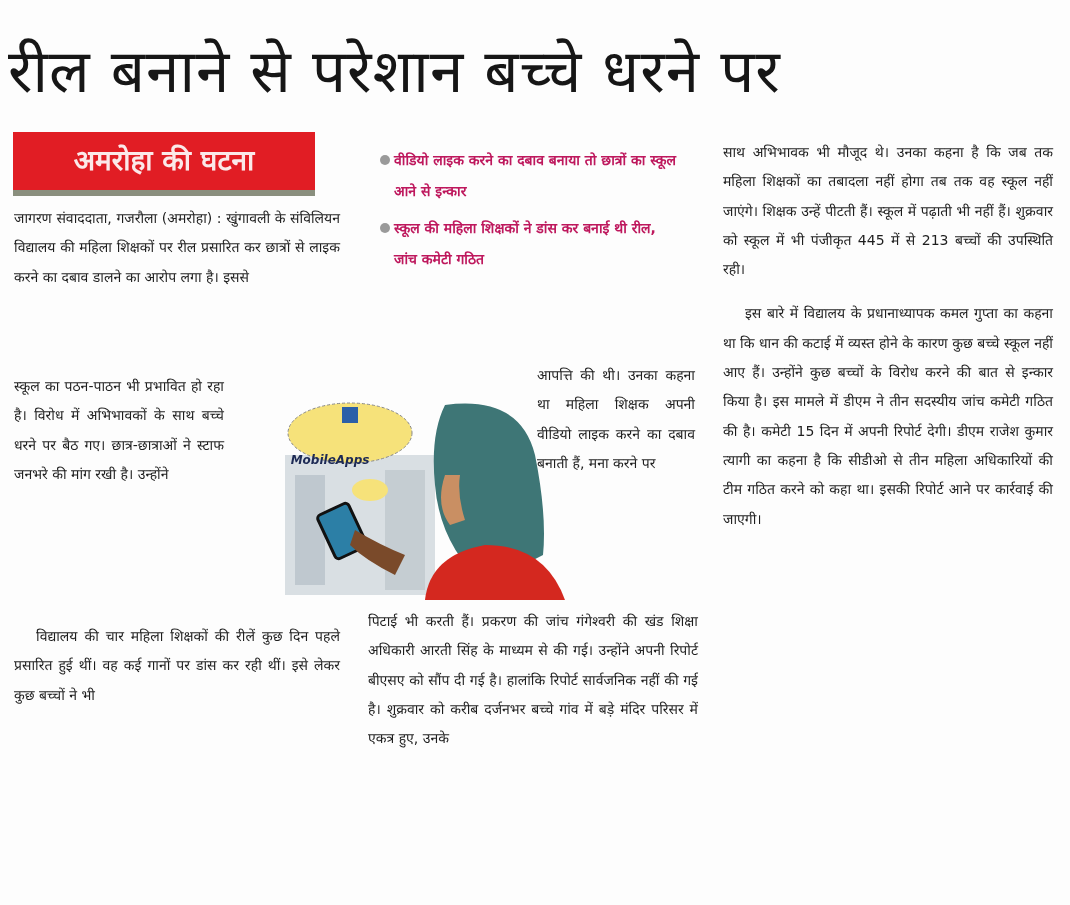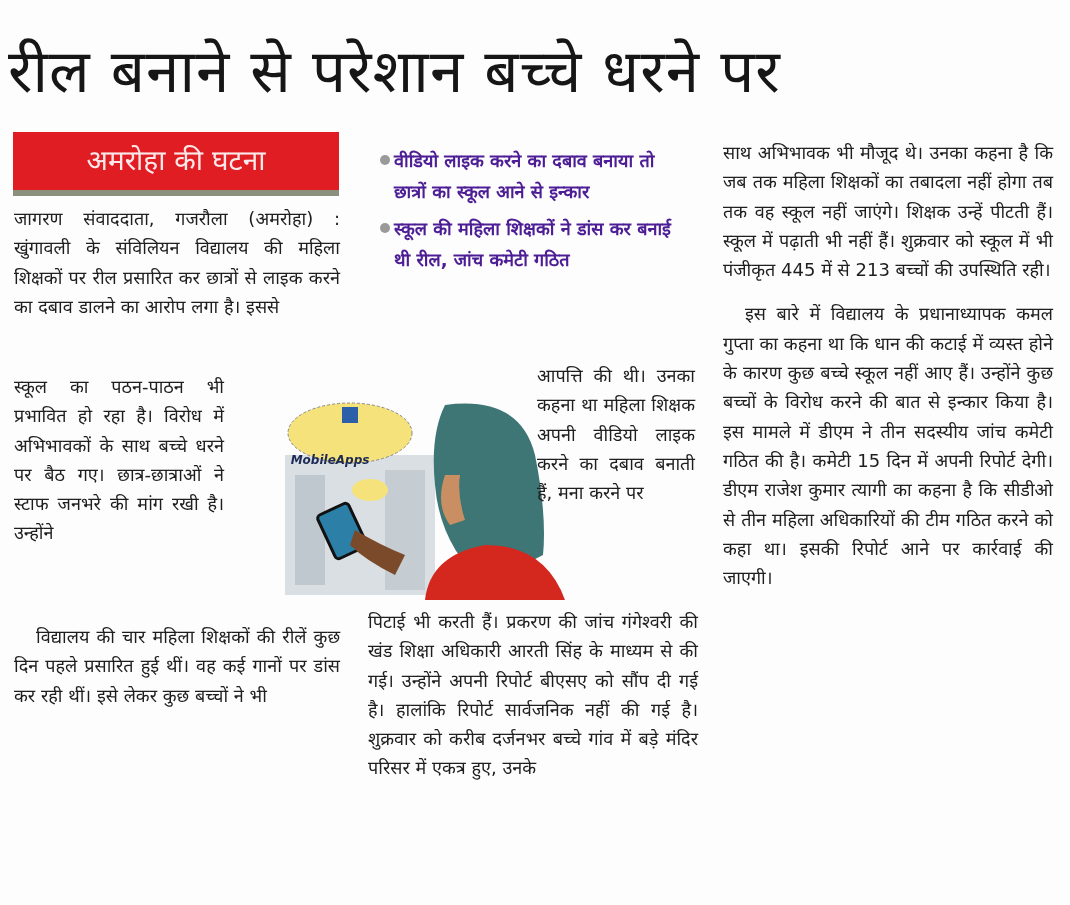--- a/index.html
+++ b/index.html
@@ -5,36 +5,36 @@
   html, body { margin: 0; padding: 0; background: #fdfdfd; }
   body {
     width: 1070px; height: 905px; overflow: hidden; position: relative;
     font-family: "DejaVu Sans", sans-serif; color: #1e1e1e;
   }
   .headline {
     position: absolute; left: 8px; top: 28px; width: 1052px; height: 86px;
     font-size: 60px; font-weight: normal; line-height: 86px; letter-spacing: 1px;
     color: #161616; white-space: nowrap;
   }
-  .col { position: absolute; font-size: 18px; line-height: 29.3px; text-align: justify; }
+  .col { position: absolute; font-size: 14px; line-height: 29.3px; text-align: justify; }
   .col p { margin: 0; }
   .col .indent { text-indent: 22px; margin-top: 15px; }
   .banner {
-    position: absolute; left: 13px; top: 132px; width: 326px; height: 58px;
+    position: absolute; left: 13px; top: 132px; width: 302px; height: 58px;
     background: #e11d24; border-bottom: 6px solid #8a8f7e;
-    color: #fbe9e9; font-size: 28px; font-weight: normal; text-align: center;
+    color: #fbe9e9; font-size: 28px; font-weight: bold; text-align: center;
     line-height: 58px; box-sizing: content-box;
   }
   .byline { font-weight: normal; }
   .c1a { left: 14px; top: 204px; width: 326px; }
   .c1b { left: 14px; top: 372px; width: 210px; text-align: justify; }
   .c1c { left: 14px; top: 607px; width: 326px; }
   .highlights {
     position: absolute; left: 380px; top: 145px; width: 300px;
-    font-size: 18px; line-height: 31px; font-weight: bold; color: #4c1d95;
+    font-size: 14px; line-height: 31px; font-weight: bold; color: #be185d;
   }
   .hl-item { position: relative; padding-left: 14px; margin-bottom: 6px; }
   .hl-bullet {
     position: absolute; left: 0; top: 10px; width: 10px; height: 10px; border-radius: 50%;
     background: #9a9a9a;
   }
   .c2a { left: 537px; top: 361px; width: 158px; }
   .c2b { left: 368px; top: 607px; width: 330px; }
   .c3 { left: 723px; top: 138px; width: 330px; }
   .illustration {

